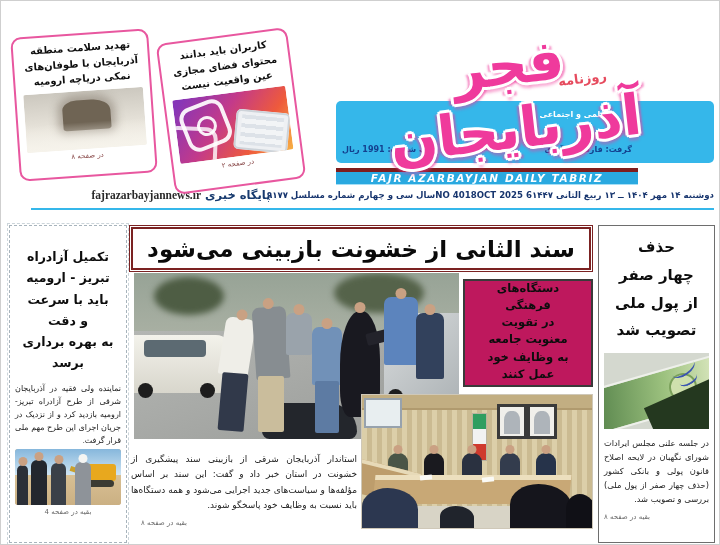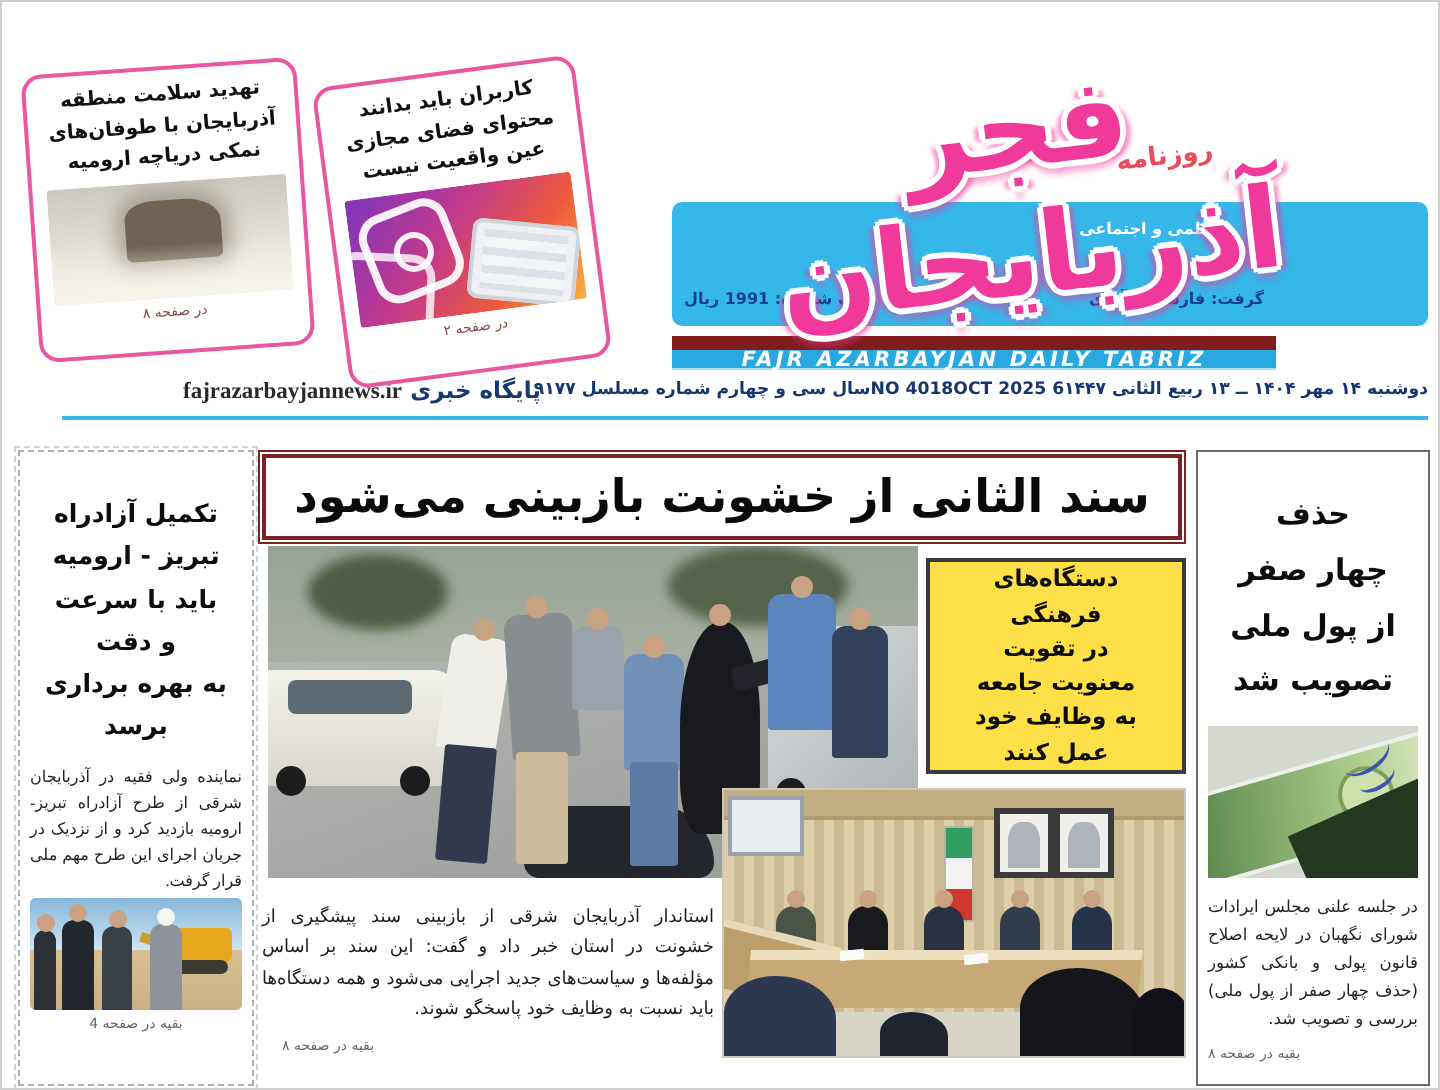--- a/index.html
+++ b/index.html
@@ -44,21 +44,21 @@
   #main-title{position:absolute;right:16px;top:32px;width:382px;text-align:center;direction:rtl;
           font-size:56px;font-weight:bold;color:#ef3a9c;transform:rotate(-6.5deg);z-index:3;line-height:1.15;
           text-shadow:-2px -2px 0 #fff,2px -2px 0 #fff,-2px 2px 0 #fff,2px 2px 0 #fff,0 -3px 0 #fff,0 3px 0 #fff,
                       -3px 0 0 #fff,3px 0 0 #fff,-5px 1px 2px rgba(239,58,156,.55),5px 2px 2px rgba(239,58,156,.55),
                       0 6px 3px rgba(239,58,156,.4);}
   #blue-band{position:absolute;left:335px;top:100px;width:378px;height:62px;background:#35b7ea;border-radius:5px;z-index:1;}
   .band-tagline{position:absolute;right:108px;top:9px;font-size:8px;color:#fff;font-weight:bold;direction:rtl;}
   .band-price{position:absolute;left:6px;bottom:9px;font-size:8px;color:#14418f;font-weight:bold;direction:rtl;}
   .band-supplement{position:absolute;right:82px;bottom:9px;font-size:8px;color:#14418f;font-weight:bold;direction:rtl;}
   #english-band{position:absolute;left:335px;top:167px;width:302px;height:17px;background:#2aa9e0;
-          border-top:7px solid #7f1d1d;border-bottom:1px solid #a5dff6;display:flex;align-items:center;
+          border-top:4px solid #7f1d1d;border-bottom:1px solid #a5dff6;display:flex;align-items:center;
           justify-content:center;box-sizing:border-box;}
   #english-band span{color:#fff;font-style:italic;font-weight:bold;font-size:10.5px;letter-spacing:1.6px;white-space:nowrap;}
   #dateline{position:absolute;left:336px;top:189px;width:377px;display:flex;direction:rtl;
           justify-content:space-between;align-items:center;font-size:8.6px;font-weight:bold;color:#17356e;}
   #dateline span{white-space:nowrap;}
   #website{position:absolute;left:28px;top:187px;width:304px;text-align:center;direction:rtl;
           font-size:11.5px;font-weight:bold;color:#173a6e;}
   #website .url{font-family:"Liberation Serif",serif;color:#2a2a2a;direction:ltr;unicode-bidi:embed;}
   #header-rule{position:absolute;left:30px;top:207px;width:683px;height:2px;background:#35b7ea;}
 
@@ -73,30 +73,30 @@
   #left-col .col-body{font-size:8px;line-height:1.65;margin-top:8px;font-family:Liberation Serif, serif;}
   #left-photo{position:relative;overflow:hidden;height:56px;margin-top:2px;border-radius:3px;background:#cdb289;}
   #left-col .col-ref{text-align:center;margin-top:3px;}
 
   #lead-headline-box{position:absolute;left:130px;top:226px;width:460px;height:43px;border:2px solid #7b2222;
           outline:1px solid #7b2222;outline-offset:1px;box-sizing:border-box;display:flex;align-items:center;
           justify-content:center;background:#fff;}
   #lead-headline-box h1{margin:0;direction:rtl;font-size:23px;font-weight:bold;color:#0a0a0a;white-space:nowrap;}
 
   #culture-box{position:absolute;left:462px;top:278px;width:130px;height:108px;border:2px solid #3a3a3a;
-          box-sizing:border-box;background:#fde047;display:flex;align-items:center;justify-content:center;
-          padding:16px;z-index:4;}
+          box-sizing:border-box;background:#be185d;display:flex;align-items:flex-end;justify-content:center;
+          padding:2px;z-index:4;}
   #culture-box .t{direction:rtl;text-align:center;font-size:11.5px;font-weight:bold;line-height:1.5;color:#0d0d0d;}
 
   #lead-body{position:absolute;left:130px;top:451px;width:226px;direction:rtl;text-align:justify;
           font-size:9px;line-height:1.72;color:#1c1c1c;}
   #lead-ref{position:absolute;left:140px;top:518px;}
 
   #right-col{position:absolute;left:597px;top:224px;width:117px;height:318px;border:1px solid #6e6e6e;
-          box-sizing:border-box;padding:14px 5px;background:#fff;}
+          box-sizing:border-box;padding:4px 5px;background:#fff;}
   #right-col .col-headline{font-size:15px;line-height:1.85;margin-top:4px;}
   #bank-photo{position:relative;height:76px;margin-top:8px;overflow:hidden;background:#d4d8cf;}
   #right-col .col-body{font-size:8.3px;line-height:1.7;margin-top:7px;}
   #right-col .col-ref{text-align:left;margin-top:7px;}
 
   
   #fight-photo{position:absolute;left:133px;top:272px;width:325px;height:166px;overflow:hidden;
           background:#a7a9a6;z-index:1;}
   .fp-trees{position:absolute;left:0;top:0;width:100%;height:62px;
           background:linear-gradient(180deg,#97a396,#a9b0a3);}

